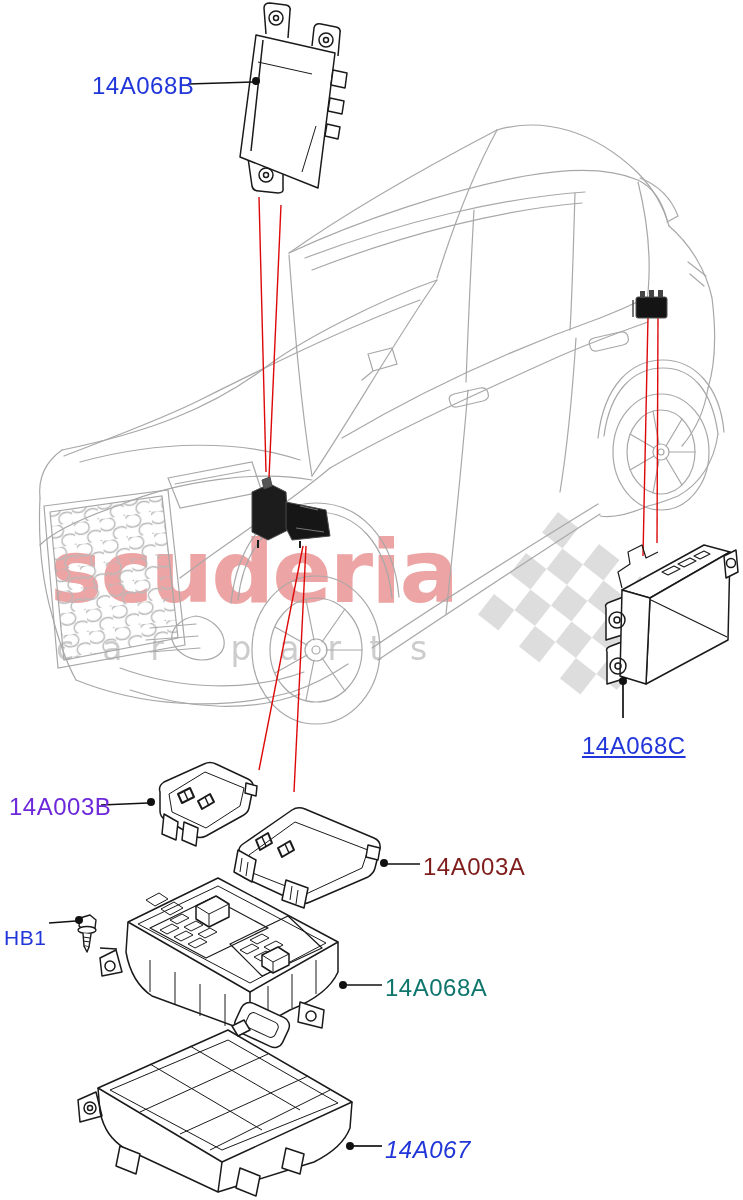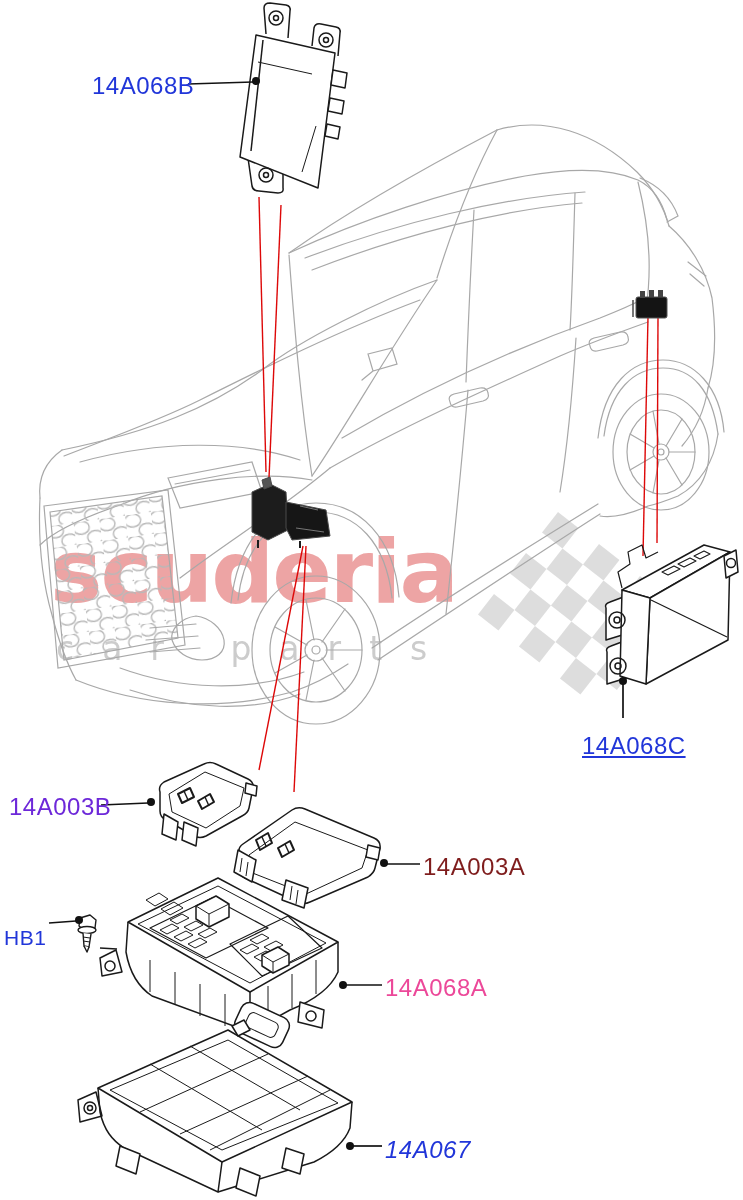--- a/index.html
+++ b/index.html
@@ -299,17 +299,17 @@
         <circle cx="350" cy="1146" r="4" stroke="none"></circle>
       <path d="M623,684 L623,718"></path>
         <circle cx="623" cy="681" r="4" stroke="none"></circle>
     </g>
   </svg>
 
   <div class="plabel" style="left: 92px; top: 73px; color: rgb(33, 54, 217);">14A068B</div>
   <div class="plabel" style="left: 9px; top: 794px; color: #6d28d9;">14A003B</div>
   <div class="plabel" style="left: 423px; top: 854px; color: #7f1d1d;">14A003A</div>
   <div class="plabel" style="left: 4px; top: 911px; font-size: 21px; color: rgb(33, 54, 217); margin-top: 15px;">HB1</div>
-  <div class="plabel" style="left: 385px; top: 975px; color: #ec4899;">14A068A</div>
+  <div class="plabel" style="left: 385px; top: 975px; color: #0f766e;">14A068A</div>
   <div class="plabel" style="left: 385px; top: 1137px; color: rgb(33, 54, 217); font-style: italic;">14A067</div>
   <div class="plabel" style="left: 582px; top: 733px; color: rgb(33, 54, 217); text-decoration: underline;">14A068C</div>
 
 </div>
 
 </body></html>

